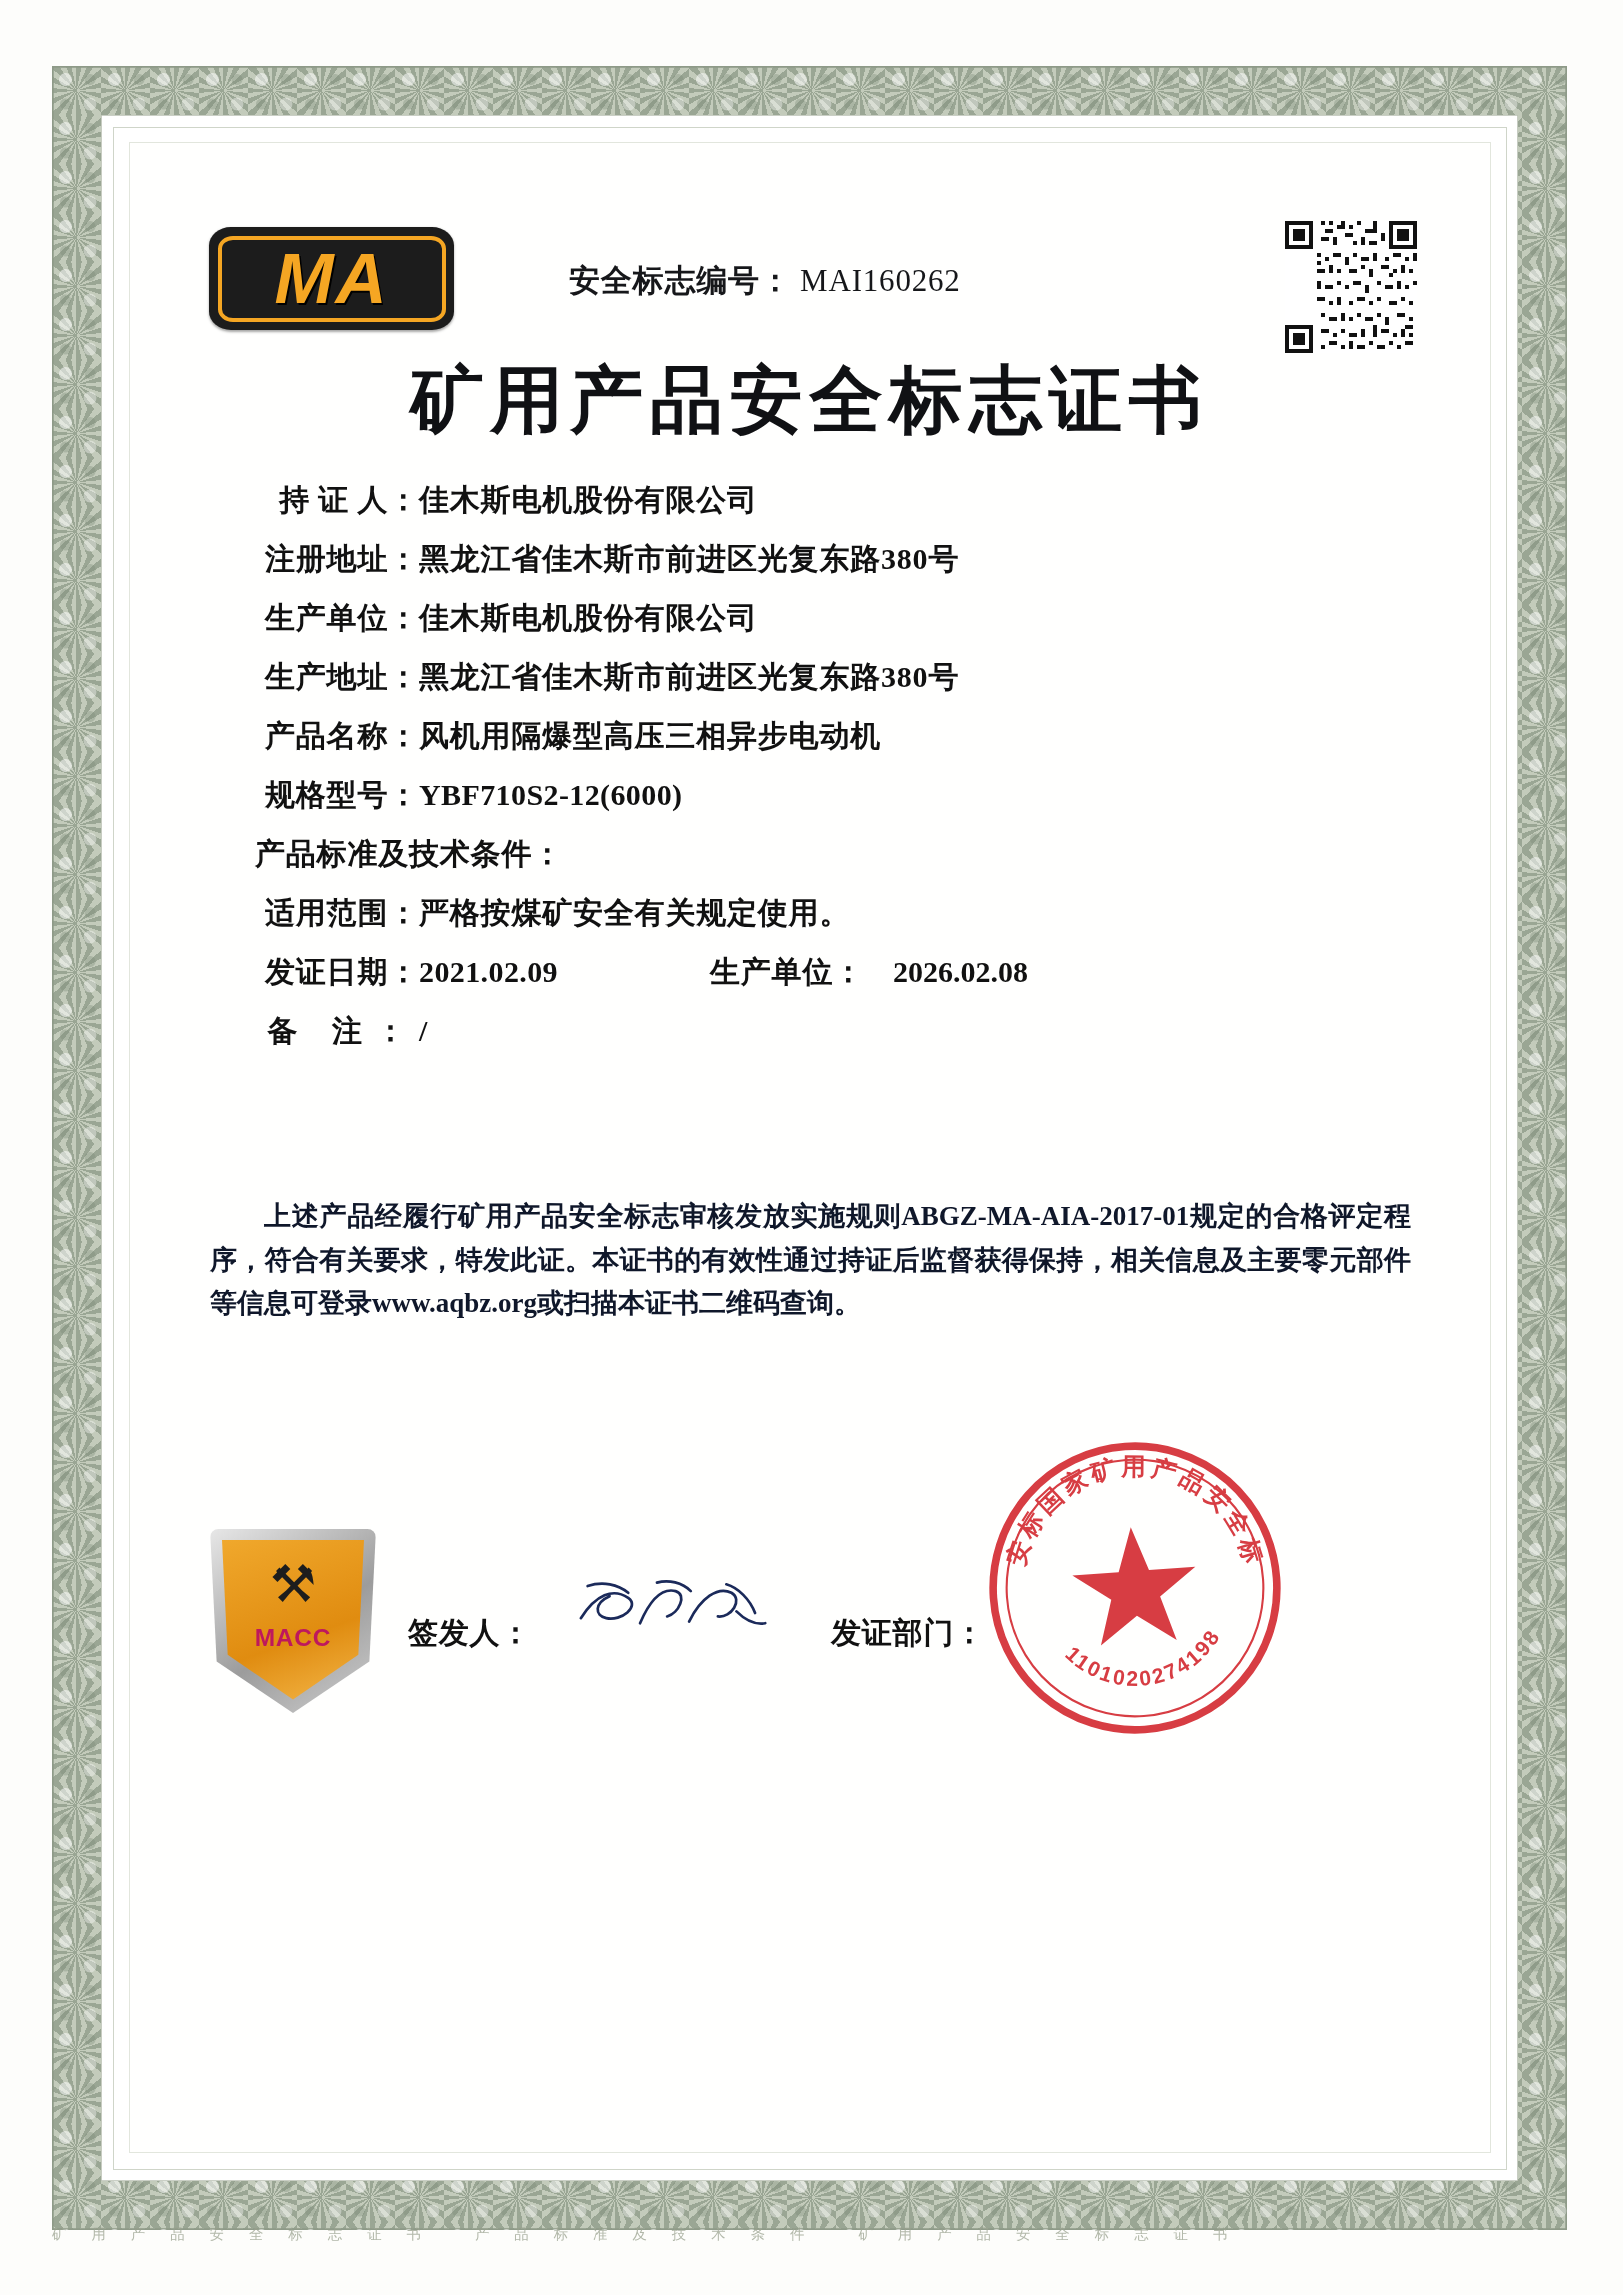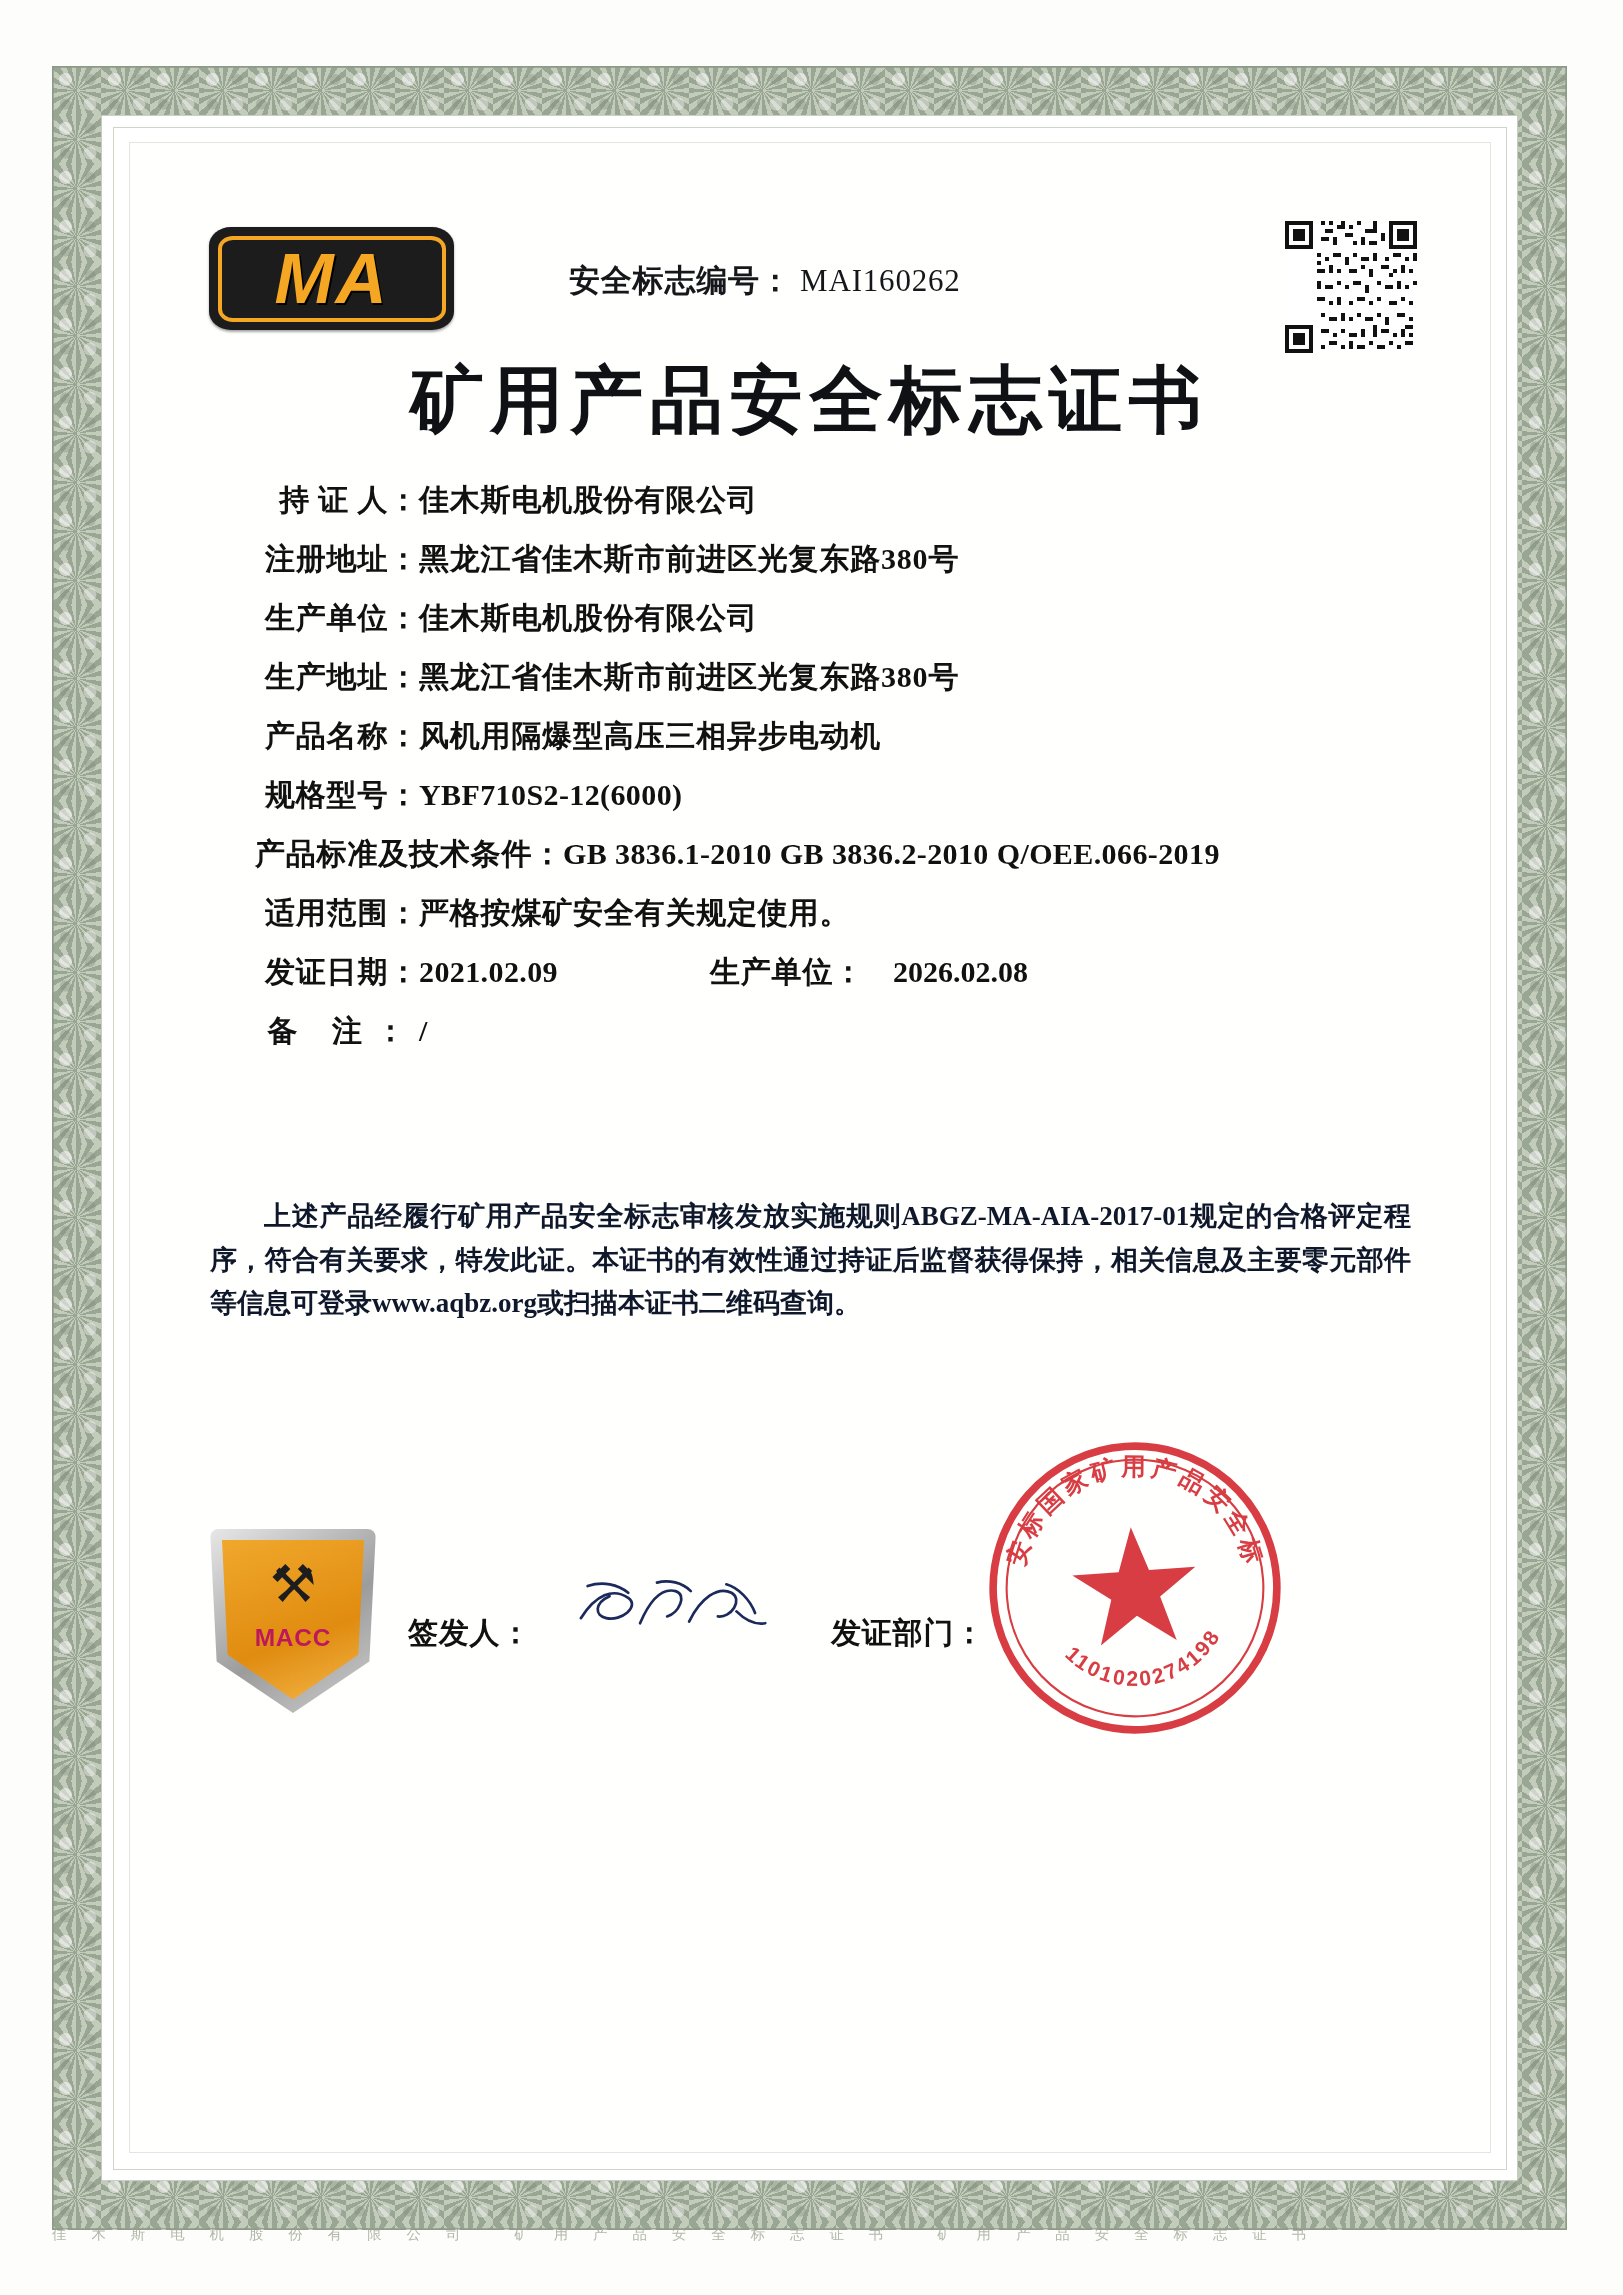--- a/index.html
+++ b/index.html
@@ -479,21 +479,20 @@
         <span class="val">风机用隔爆型高压三相异步电动机</span>
       </div>
 
       <div class="row">
         <span class="lbl">规格型号：</span>
         <span class="val mono">YBF710S2-12(6000)</span>
       </div>
 
       <div class="row">
         <span class="lbl wide">产品标准及技术条件：</span>
-        <span class="val mono">GB 3836.1-2010  GB 3836.2-2010  Q/OEE.066-2019</span>
       </div>
 
       <div class="row">
         <span class="lbl">适用范围：</span>
         <span class="val">严格按煤矿安全有关规定使用。</span>
       </div>
 
       <div class="row dates">
         <span class="lbl">发证日期：</span>
         <span class="val mono">2021.02.09</span>
@@ -548,15 +547,15 @@
           <textPath href="#arcTop" startOffset="8%">安标国家矿用产品安全标志中心有限公司</textPath>
         </text>
         <text font-family="'Liberation Sans', sans-serif" font-size="25" font-weight="bold" fill="#d2232a" letter-spacing="3">
           <textPath href="#arcBottom" startOffset="22%">1101020274198</textPath>
         </text>
       </svg>
     </div>
 
   </div>
 
-  <div class="bottom-strip">佳木斯电机股份有限公司 矿用产品安全标志证书 矿用产品安全标志证书</div>
+  <div class="bottom-strip">矿用产品安全标志证书 产品标准及技术条件 矿用产品安全标志证书</div>
 </div>
 
 
 </body></html>

